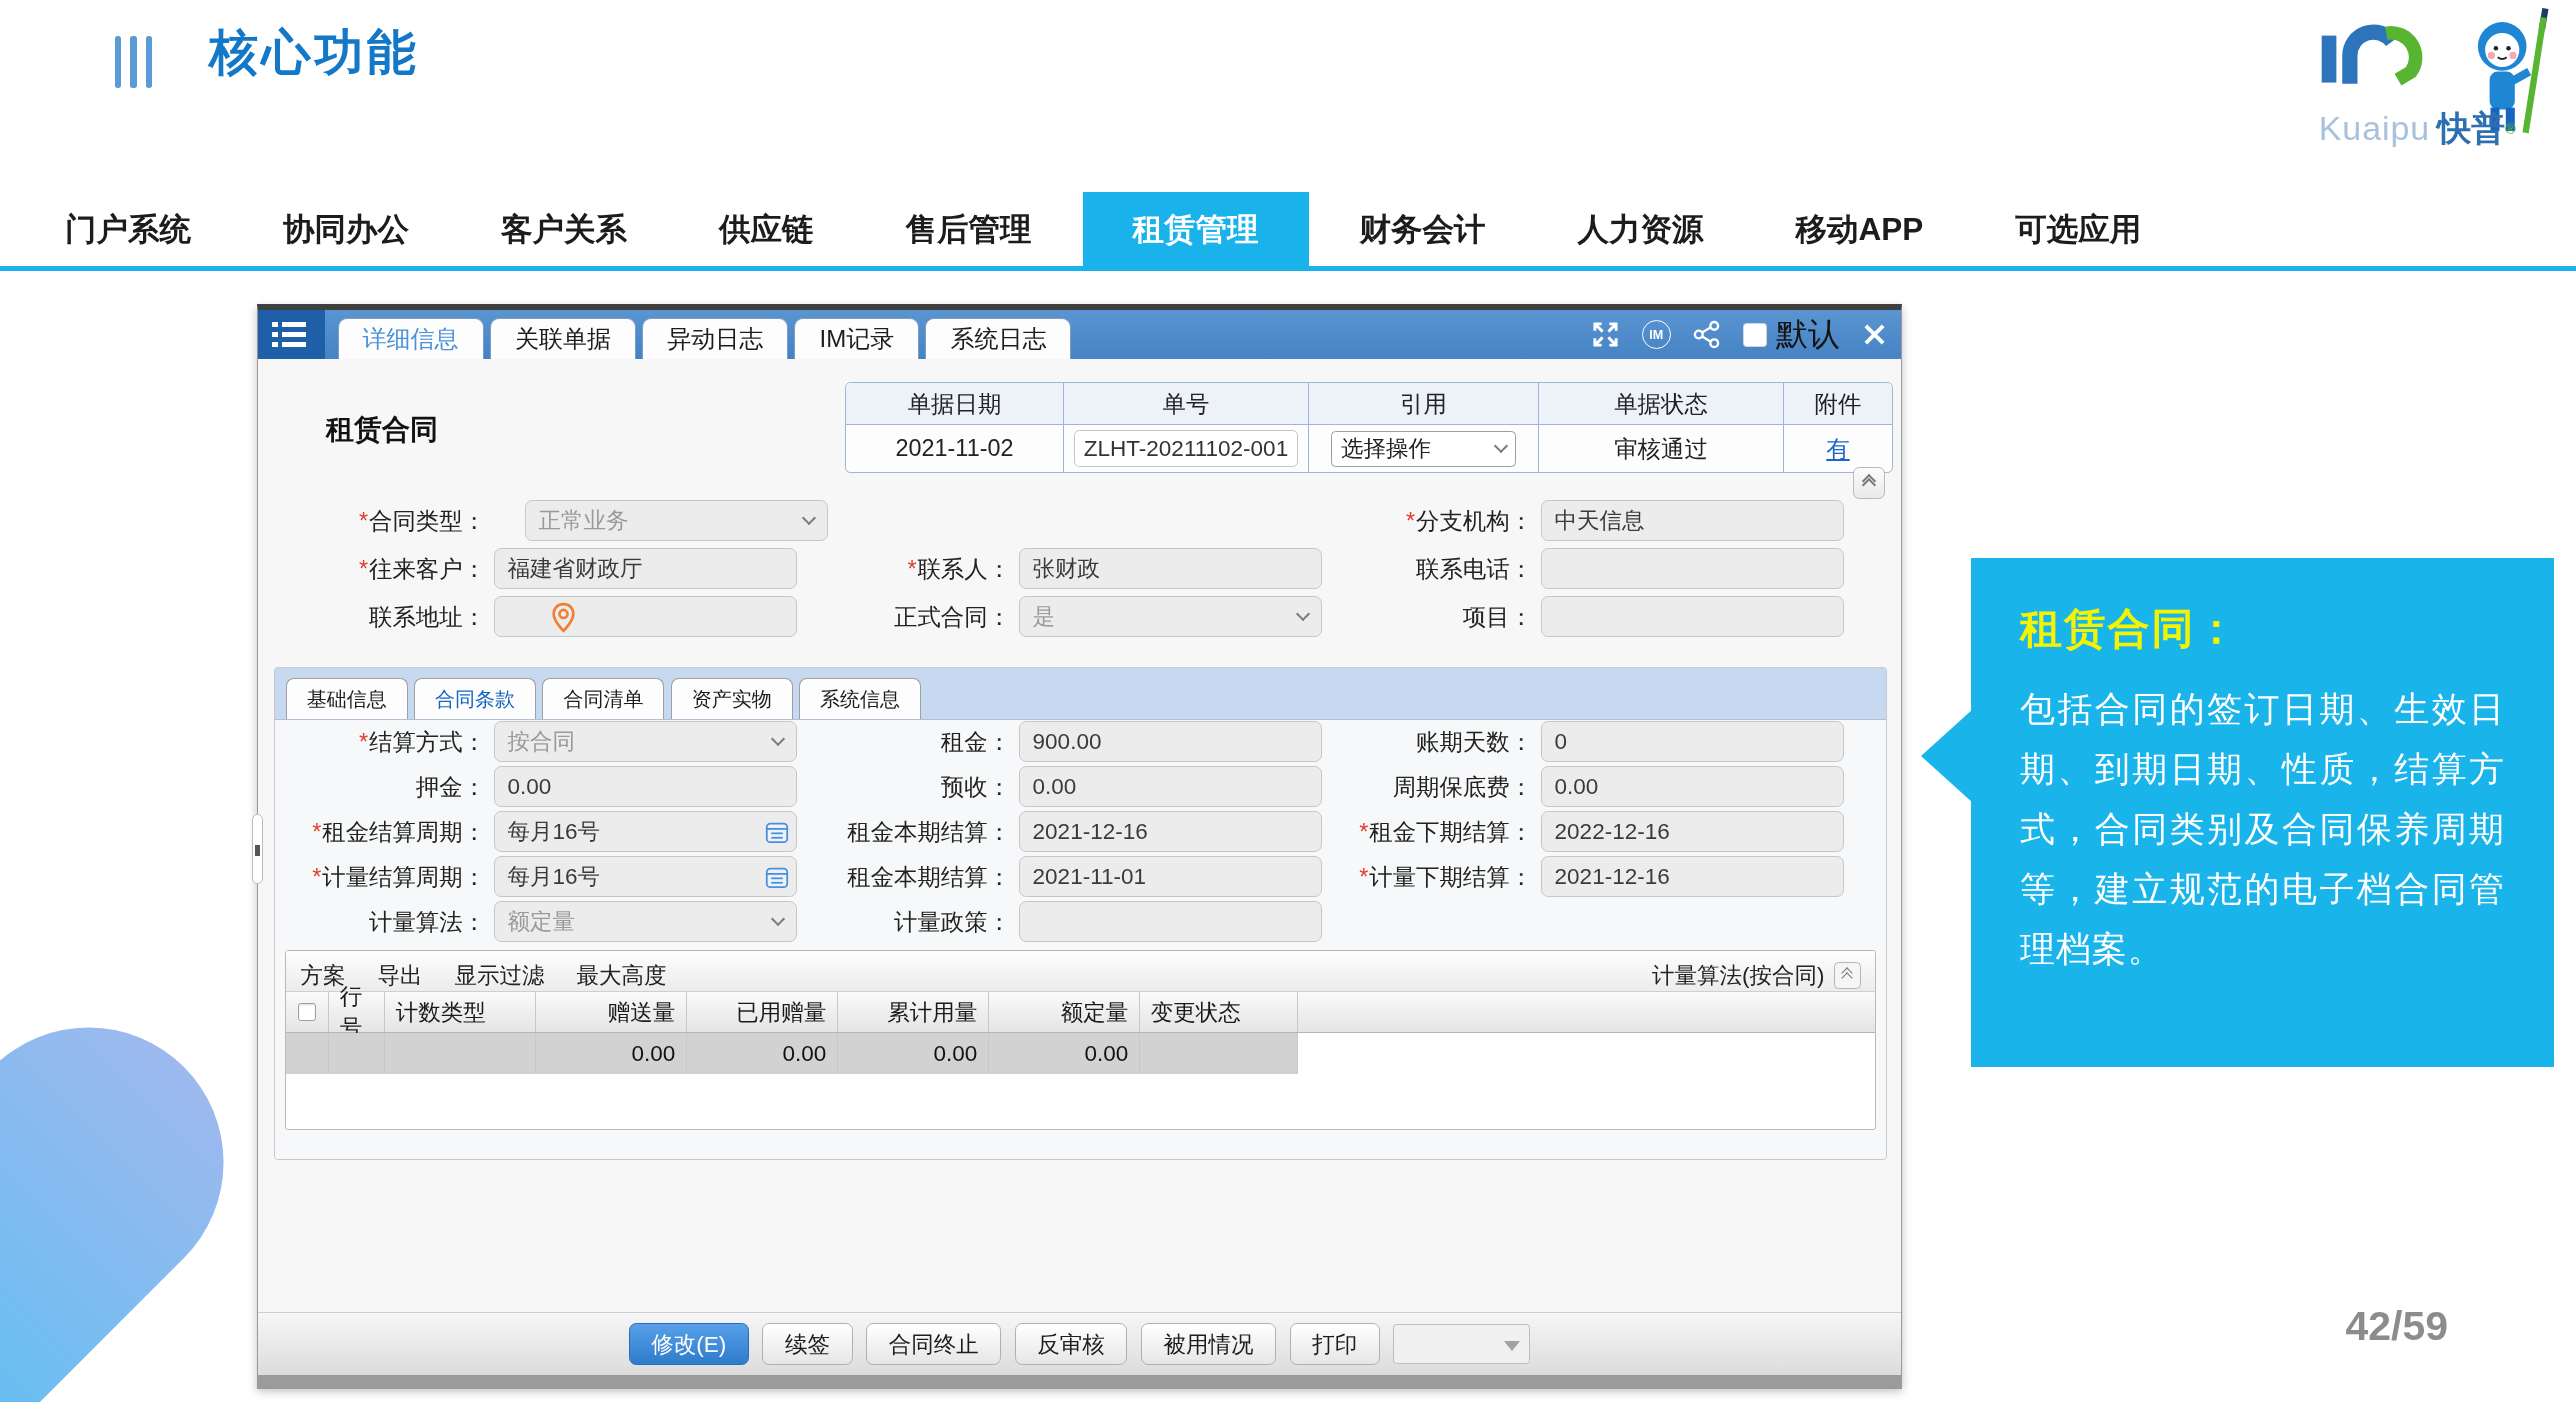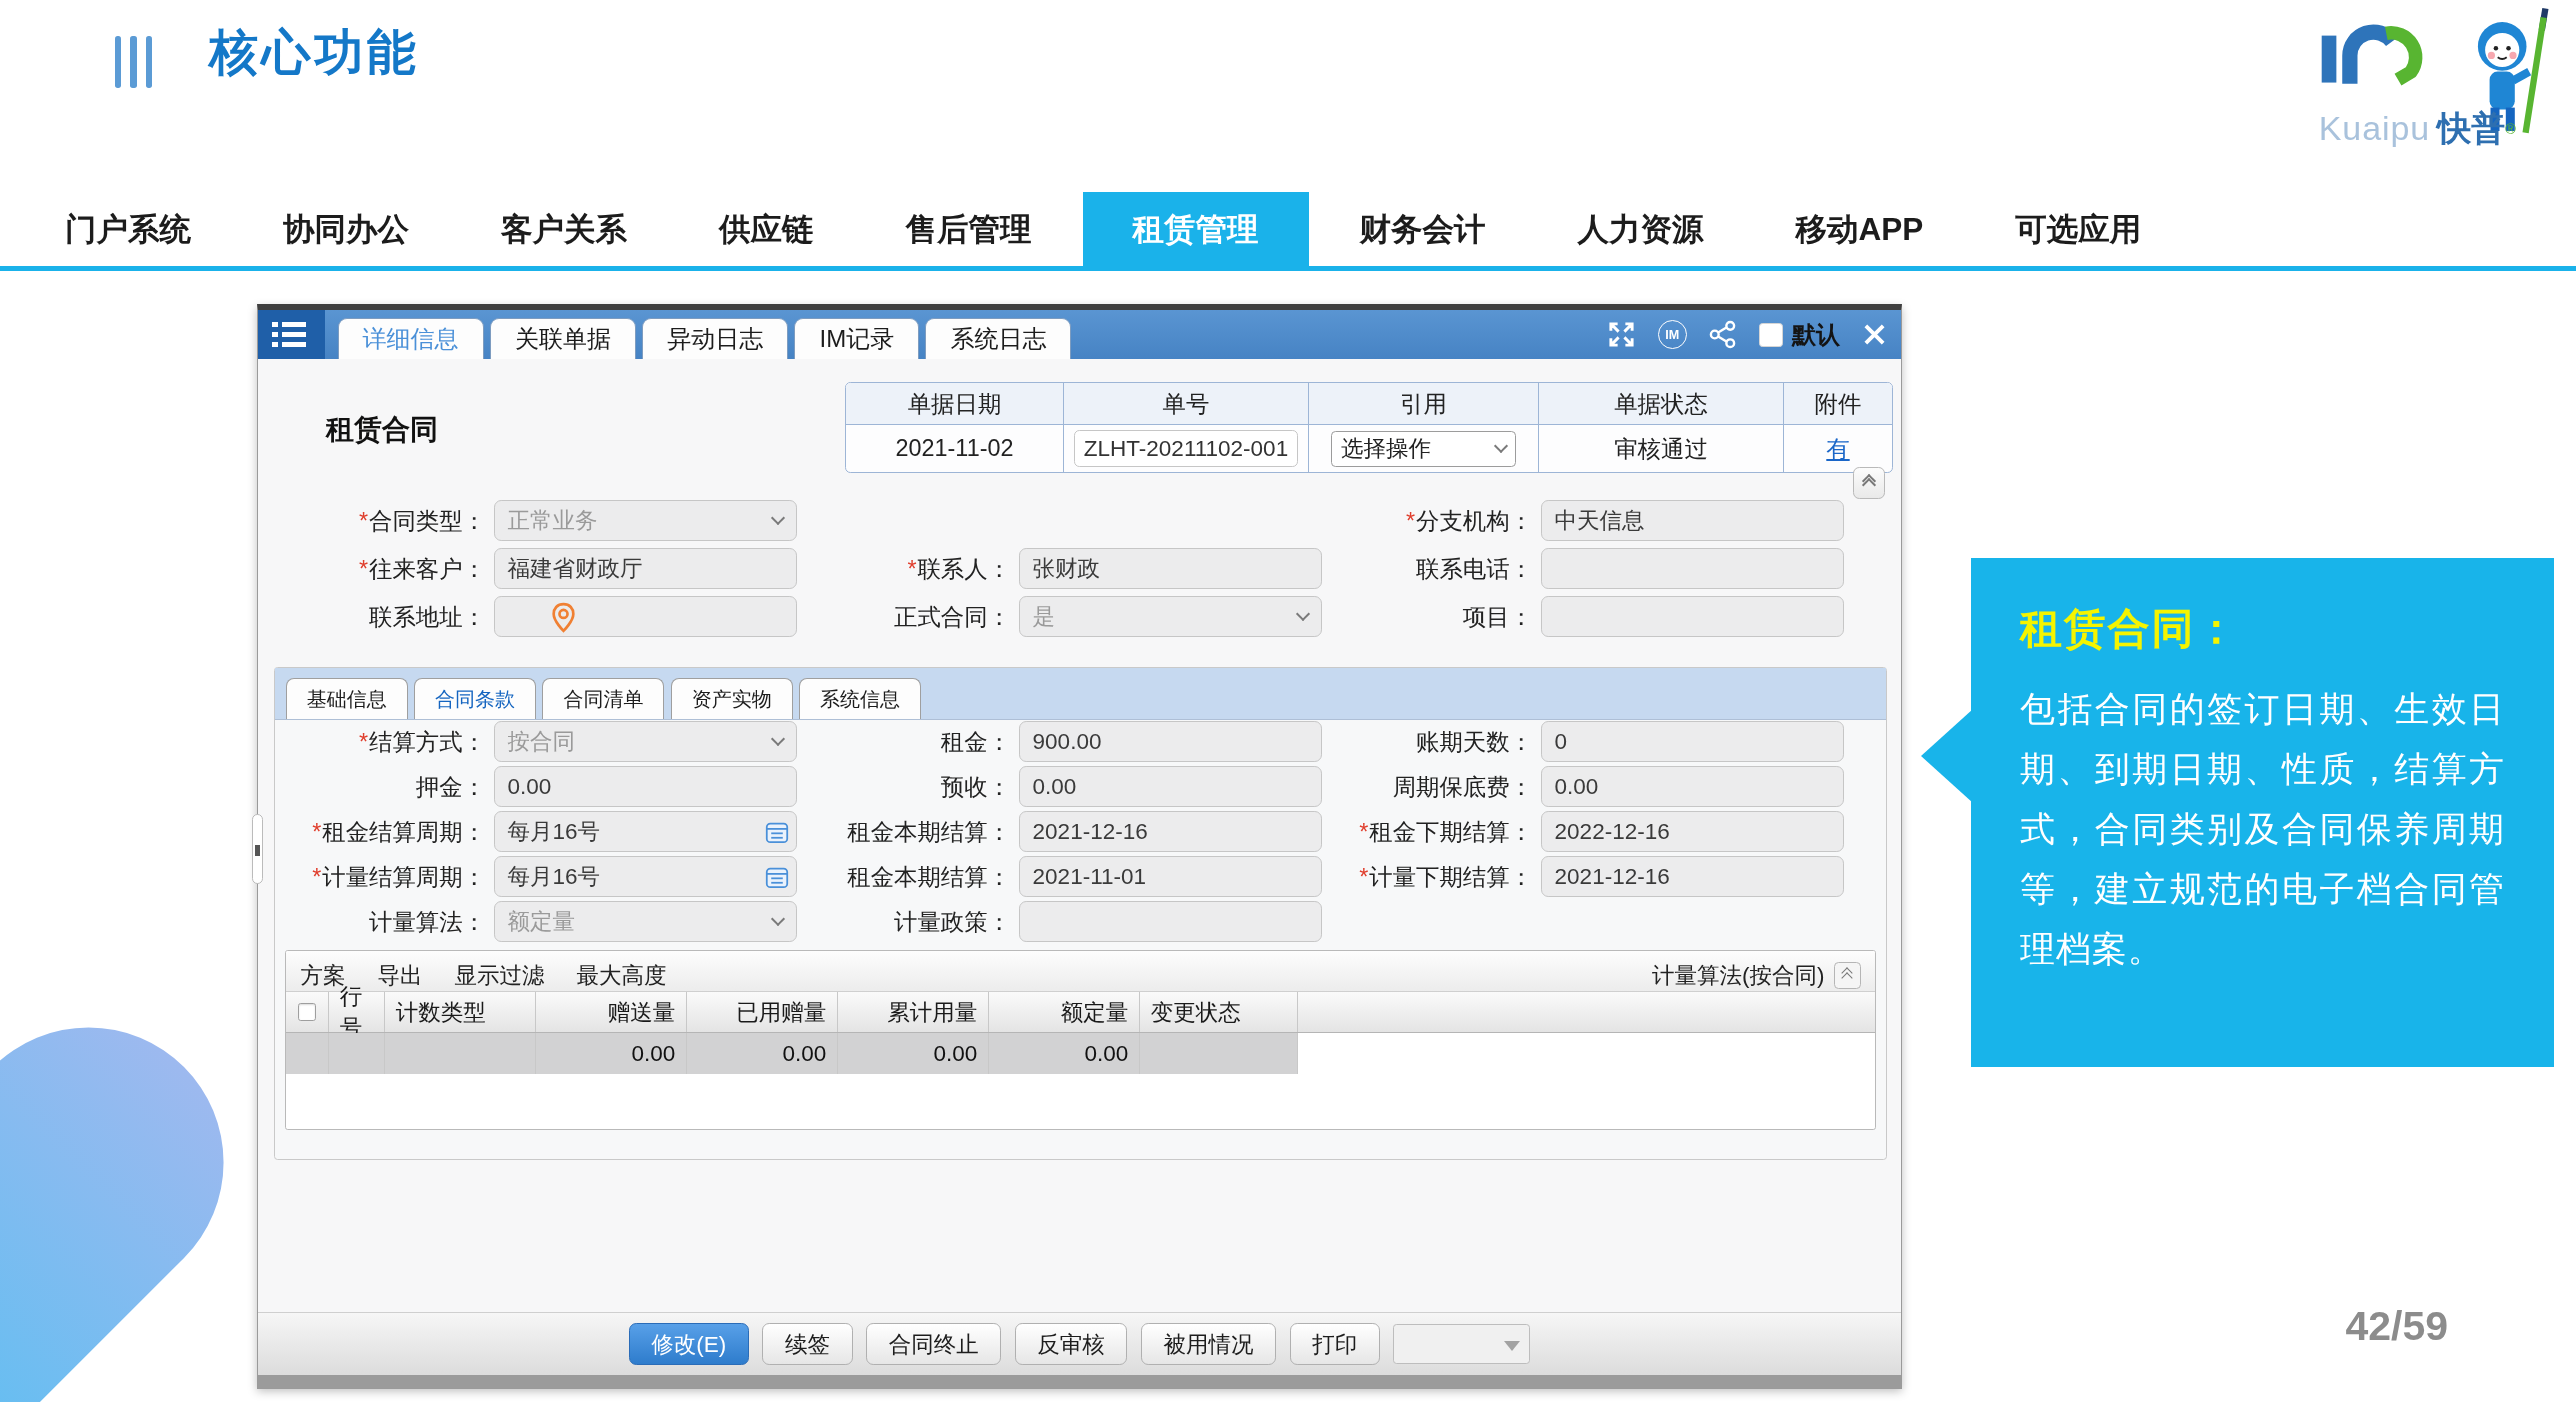--- a/index.html
+++ b/index.html
@@ -38,21 +38,21 @@
   .hamburger .row b{width:5.4px;height:4.5px;background:#fff;}
   .hamburger .row s{display:block;width:23.4px;height:4.5px;background:#fff;}
   .win-tabs{display:flex;gap:6.3px;margin-left:12.6px;}
   .win-tab{height:41px;background:#fdfdfd;border:0.9px solid #7d9cc0;border-bottom:none;border-radius:9px 9px 0 0;
     padding:0 24px;display:flex;align-items:center;font-size:24px;color:#1c1c1c;cursor:pointer;}
   .win-tab.active{color:#4a90d8;}
   .tab-icons{margin-left:auto;display:flex;align-items:center;gap:21.6px;padding-right:14.4px;height:49px;}
   .im-circle{width:29px;height:29px;border:1.8px solid #fff;border-radius:50%;color:#fff;font-size:12.6px;font-weight:bold;
     display:flex;align-items:center;justify-content:center;cursor:pointer;}
   .chkbox{width:24px;height:24px;background:#fff;border:1.8px solid #d5d5d5;border-radius:3.6px;cursor:pointer;}
-  .chk-label{color:#141414;font-size:24px;font-weight:700;margin-left:-12.6px;}
+  .chk-label{color:#141414;font-size:32px;font-weight:400;margin-left:-12.6px;}
   .ticon{cursor:pointer;display:flex;align-items:center;}
 
   
   .content{position:absolute;left:0;top:49px;right:0;bottom:76px;background:#f7f7f8;overflow:hidden;}
   .form-title{position:absolute;left:68px;top:52px;font-size:28px;font-weight:bold;color:#111;}
 
   
   .doc-table{position:absolute;left:587px;top:23.4px;border:1.8px solid #9db5d6;border-radius:5.4px;overflow:hidden;background:#fdfdfe;}
   .doc-row{display:flex;}
   .doc-cell{border-right:0.9px solid #9db5d6;display:flex;align-items:center;justify-content:center;font-size:23.4px;color:#222;}
@@ -260,21 +260,21 @@
               <span class="att-link">有</span>
             </div>
         </div>
       </div>
 
       <div class="collapse-btn">
           <span class="chv-up"></span>
           <span class="chv-up"></span>
         </div>
 
-      <div class="f" style="left:18px;top:141px;">
+      <div class="f" style="left:18px;top:141px;gap:31px;">
         <span class="lbl lw1"><span class="req">*</span><span>合同类型：</span></span>
         <div class="box dis">
             <span>正常业务</span>
             <span class="chev"></span>
           </div>
       </div>
       <div class="f" style="left:1062px;top:141px;">
         <span class="lbl lw3"><span class="req">*</span><span>分支机构：</span></span>
         <div class="box">
             <span>中天信息</span>

